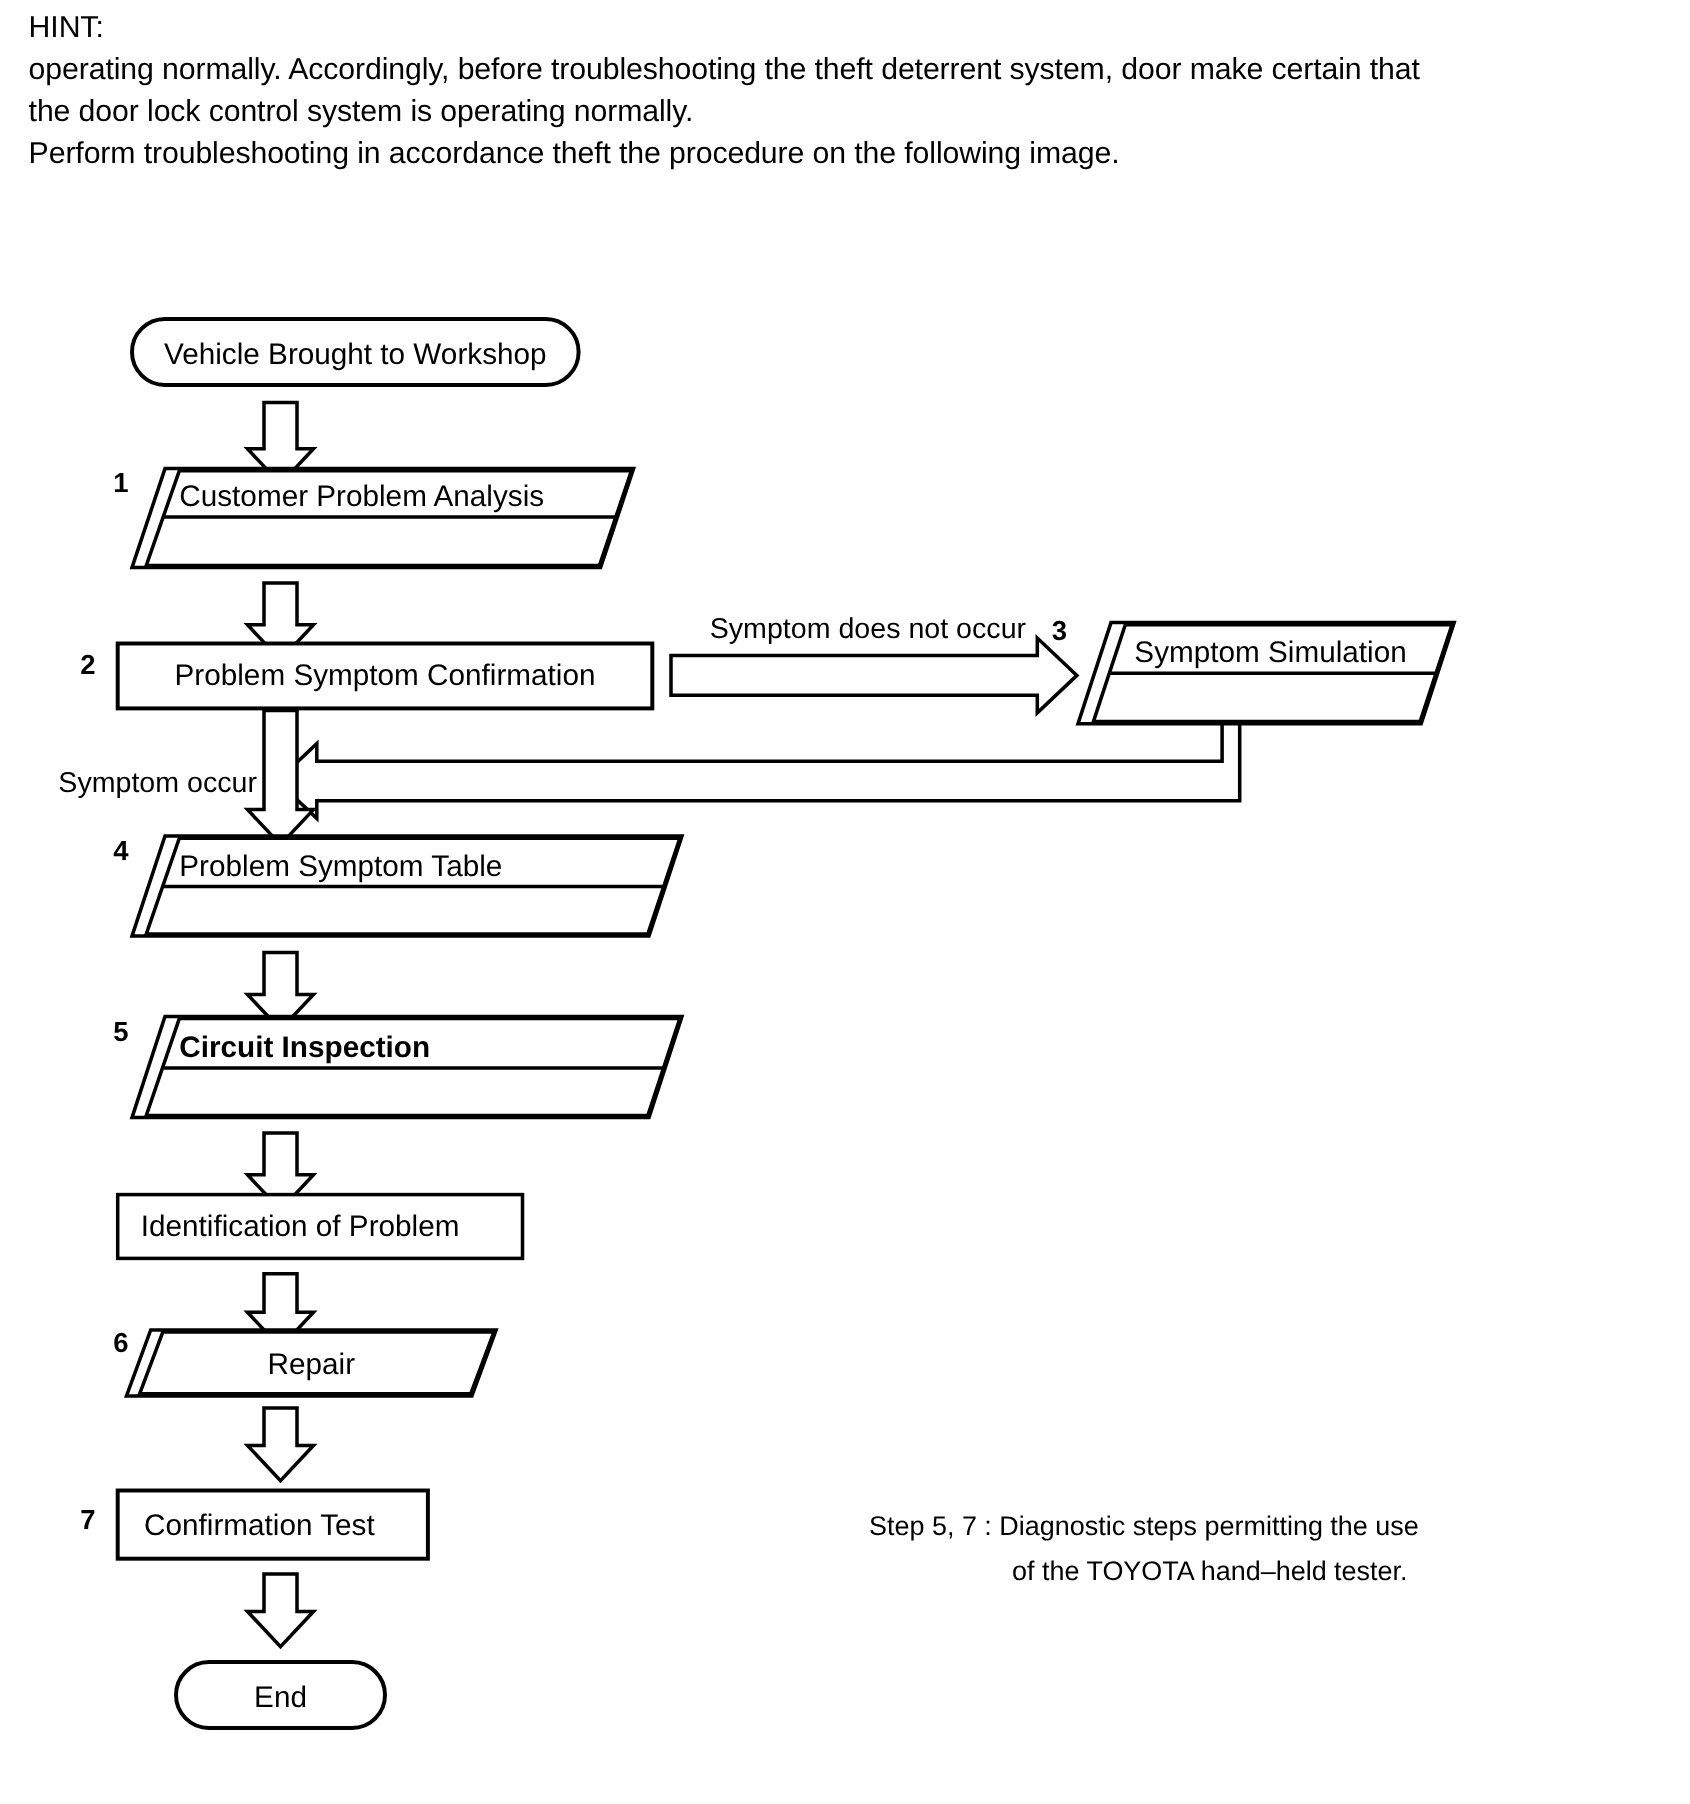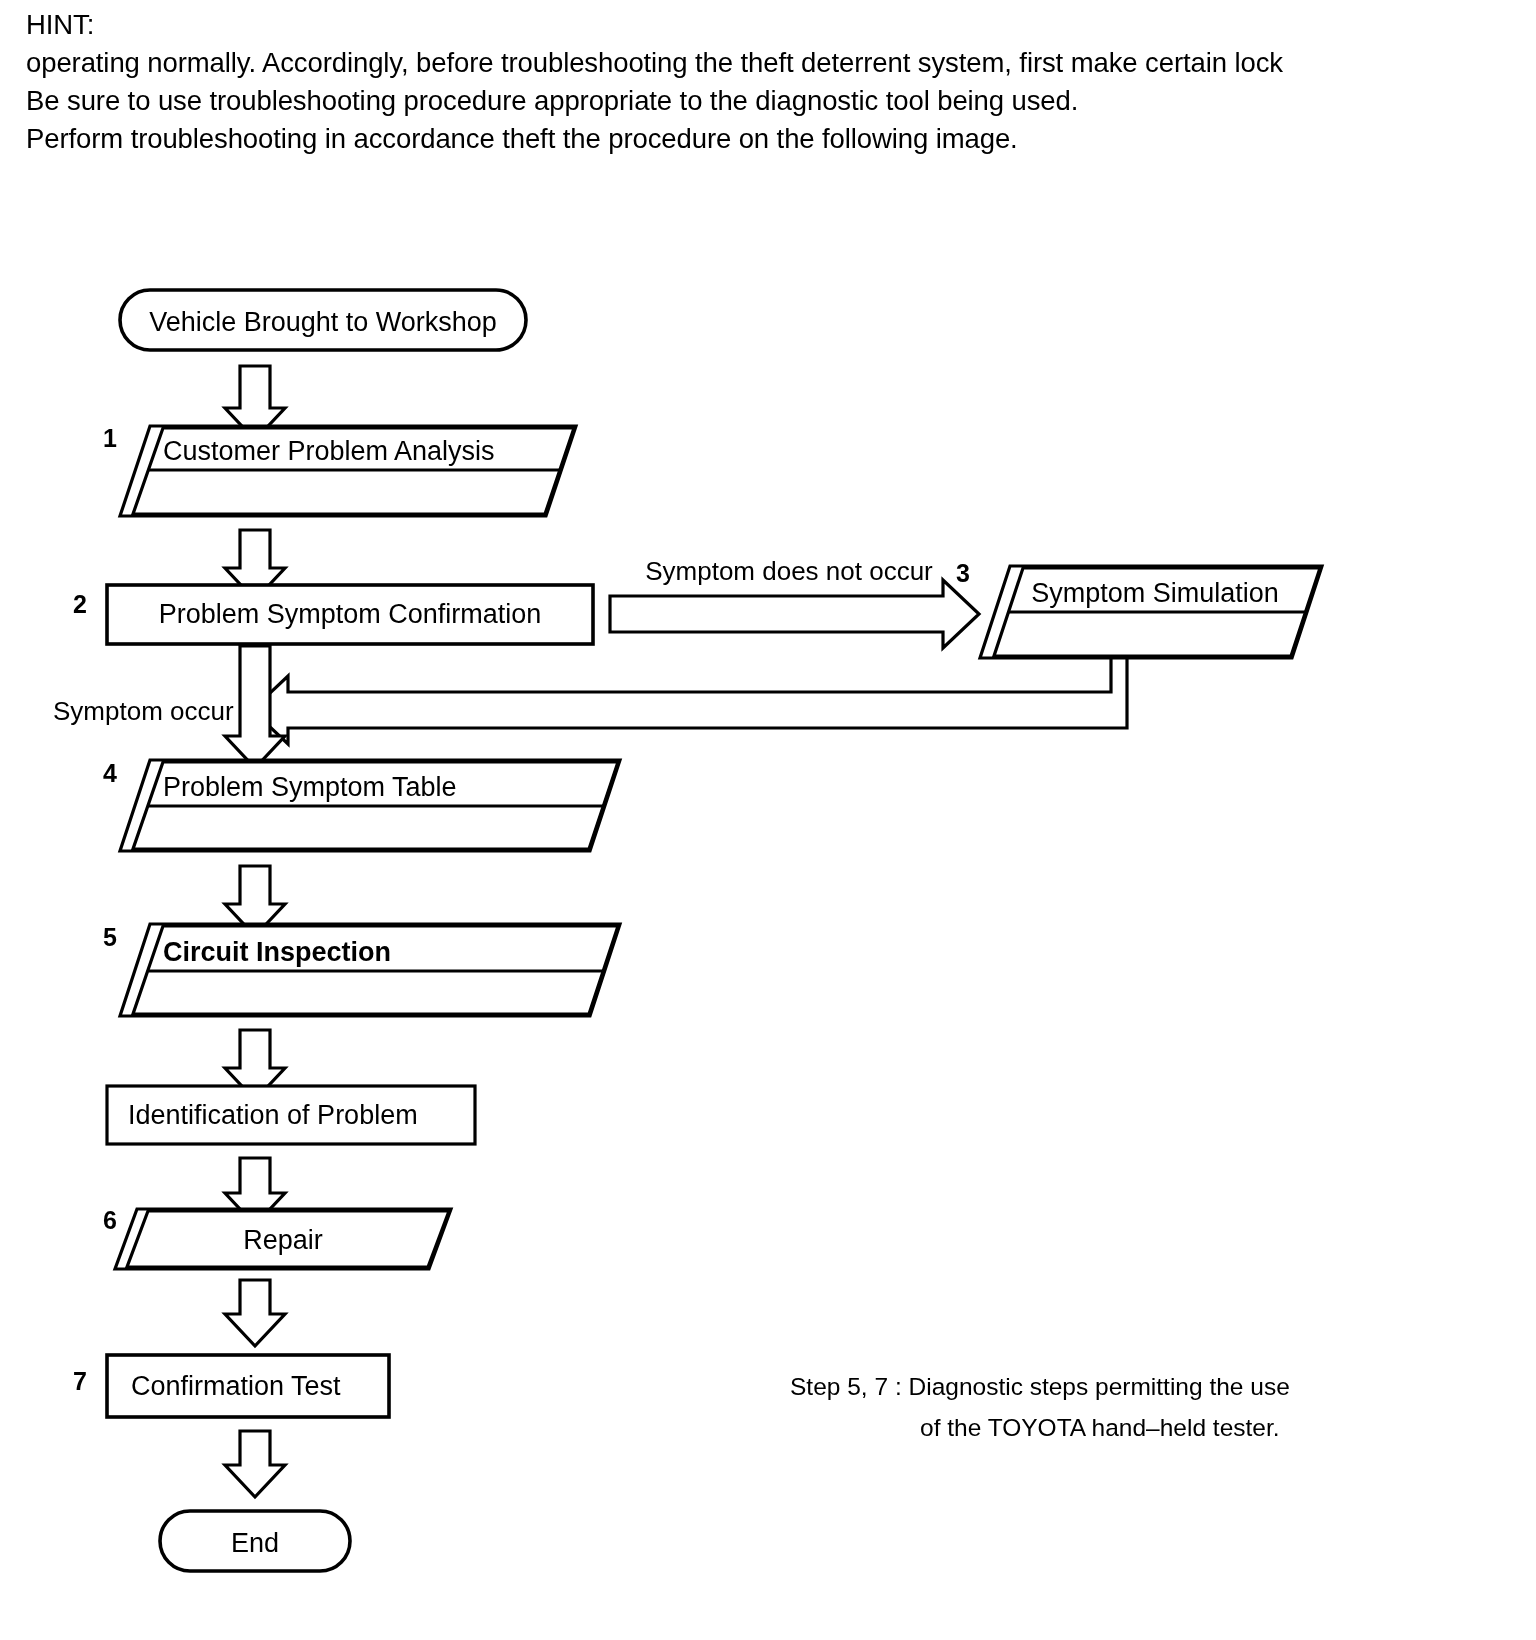--- a/index.html
+++ b/index.html
@@ -48,22 +48,22 @@
   .sw35     { stroke-width: 3.6; }
   .line     { stroke: #000000; fill: none; }
 </style>
 </head>
 <body>
 
 <div id="page">
 
   <div class="hint-block">
     <div class="hint-line">HINT:</div>
-    <div class="hint-line">operating normally. Accordingly, before troubleshooting the theft deterrent system, first make certain lock</div>
-    <div class="hint-line">Be sure to use troubleshooting procedure appropriate to the diagnostic tool being used.</div>
+    <div class="hint-line">operating normally. Accordingly, before troubleshooting the theft deterrent system, door make certain that</div>
+    <div class="hint-line">the door lock control system is operating normally.</div>
     <div class="hint-line">Perform troubleshooting in accordance theft the procedure on the following image.</div>
   </div>
 
   <svg class="flow-svg" width="1536" height="1372" viewBox="0 0 1536 1372">
 
     <g>
       <rect class="shape sw35" x="120" y="22" rx="30" ry="30" width="406" height="60"></rect>
       <text class="t-node" x="323" y="63" text-anchor="middle">Vehicle Brought to Workshop</text>
     </g>
 

